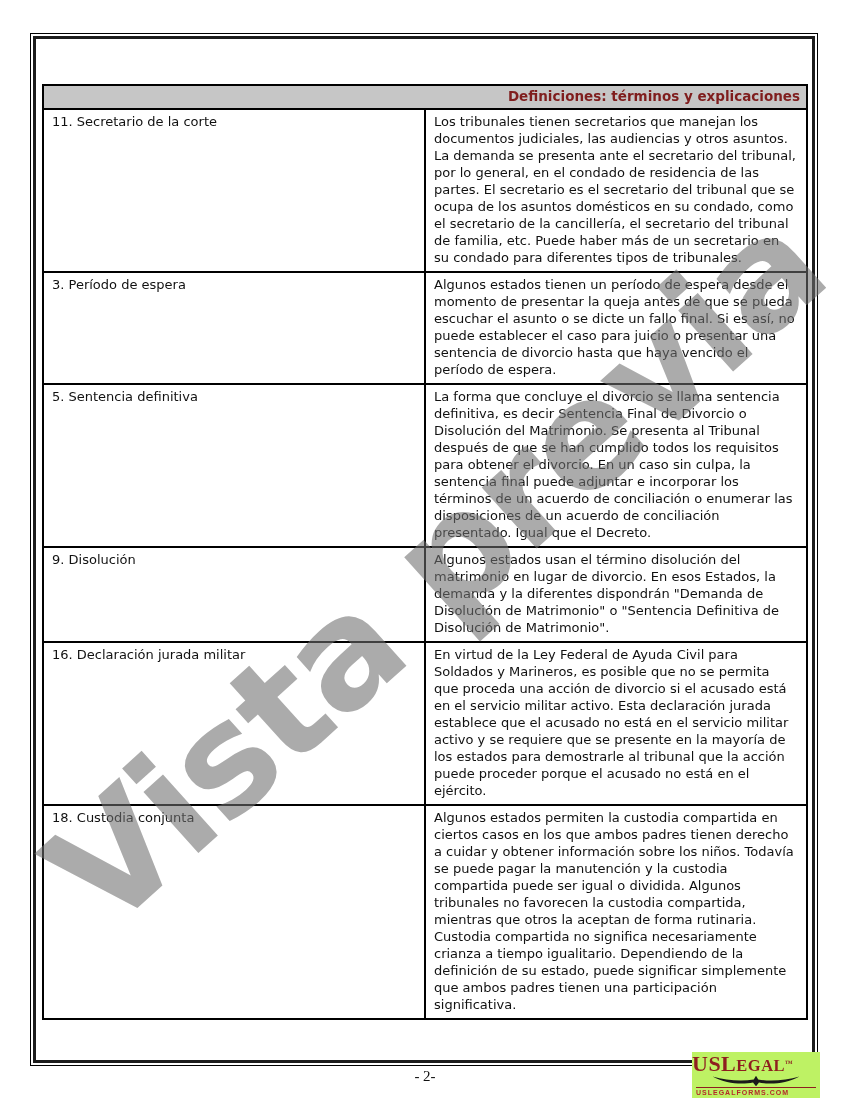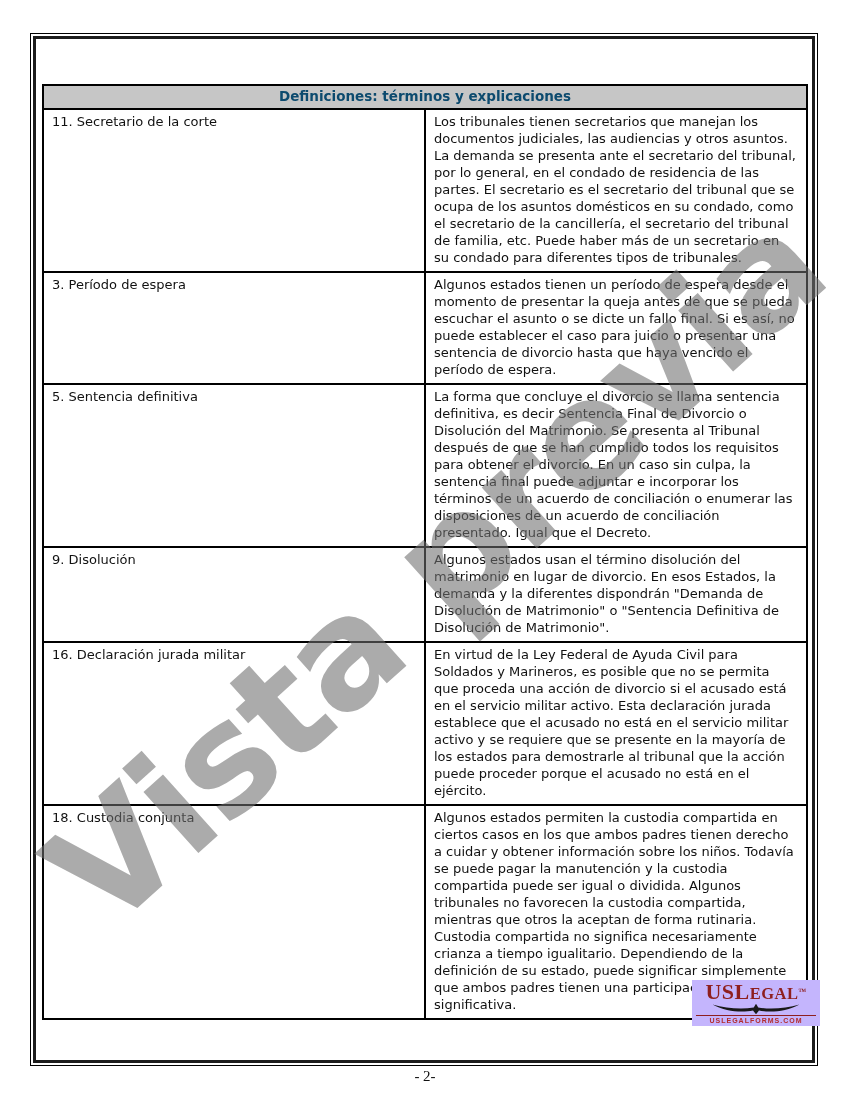--- a/index.html
+++ b/index.html
@@ -14,41 +14,41 @@
     border:1px solid #000; box-sizing:border-box; padding:2px; z-index:1;
   }
   .frame-inner { width:100%; height:100%; box-sizing:border-box; border:3px solid #1c1c1c; }
 
   table.def-table {
     position:absolute; left:42px; top:84px; width:766px; z-index:2;
     border-collapse:collapse; table-layout:fixed;
     font-size:13px; line-height:17px;
   }
   table.def-table th {
-    background:#c6c6c6; border:2px solid #000; text-align:center;
-    font-size:13.5px; font-weight:bold; padding:2px 6px 3px 6px; color:#0c4a6e;
+    background:#c6c6c6; border:2px solid #000; text-align:right;
+    font-size:13.5px; font-weight:bold; padding:2px 6px 3px 6px; color:#7f1d1d;
   }
   table.def-table td {
     border:2px solid #000; vertical-align:top; padding:3px 8px 5px 8px;
     background:transparent;
   }
   td.term { width:193px;margin-top:38px; }
   td.def  { }
 
   .watermark {
     position:absolute; left:435px; top:570px; z-index:5;
     transform:translate(-50%,-50%) rotate(-42deg);
     font-size:150px; font-weight:bold; letter-spacing:-3px; white-space:nowrap;
     color:#6f6f6f; opacity:0.58; pointer-events:none;
     font-family:"DejaVu Sans","Liberation Sans",sans-serif;
   }
 
   .logo {
-    position:absolute; left:692px; top:980px; width:128px; z-index:10;
-    background:#c4b5fd; text-align:center; padding:1px 0 2px 0;
+    position:absolute; left:692px; top:1052px; width:128px; z-index:10;
+    background:#bef264; text-align:left; padding:1px 0 2px 0;
   }
   .logo-text {
     font-family:"Liberation Serif","DejaVu Serif",serif; font-weight:bold;
     color:#8e1f1f; line-height:22px; white-space:nowrap;
   }
   .logo-text .big { font-size:22px; letter-spacing:0.5px; }
   .logo-text .small { font-size:16.5px; letter-spacing:0.5px; }
   .logo-text sup { font-size:8px; color:#8e1f1f; vertical-align:top; }
   .eagle { display:block; margin:-2px auto 0 auto; width:104px; height:12px; }
   .logo-site {

